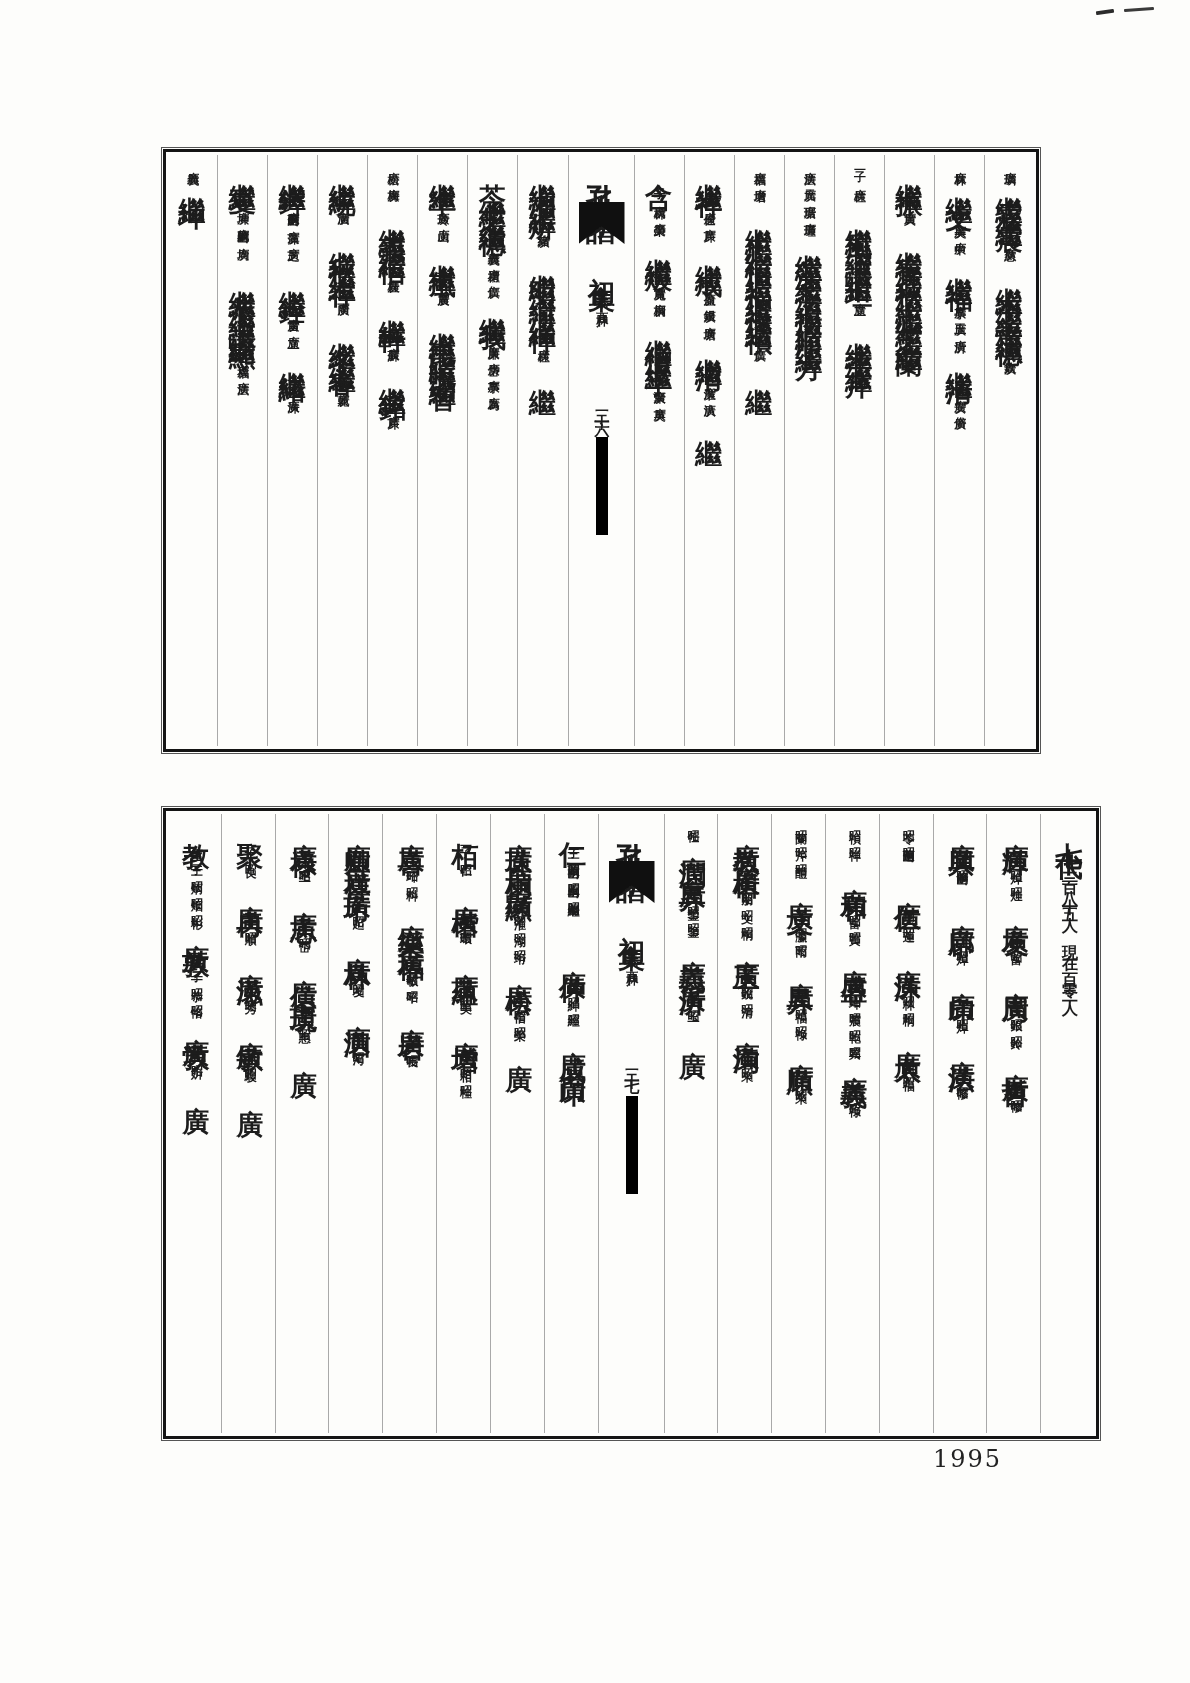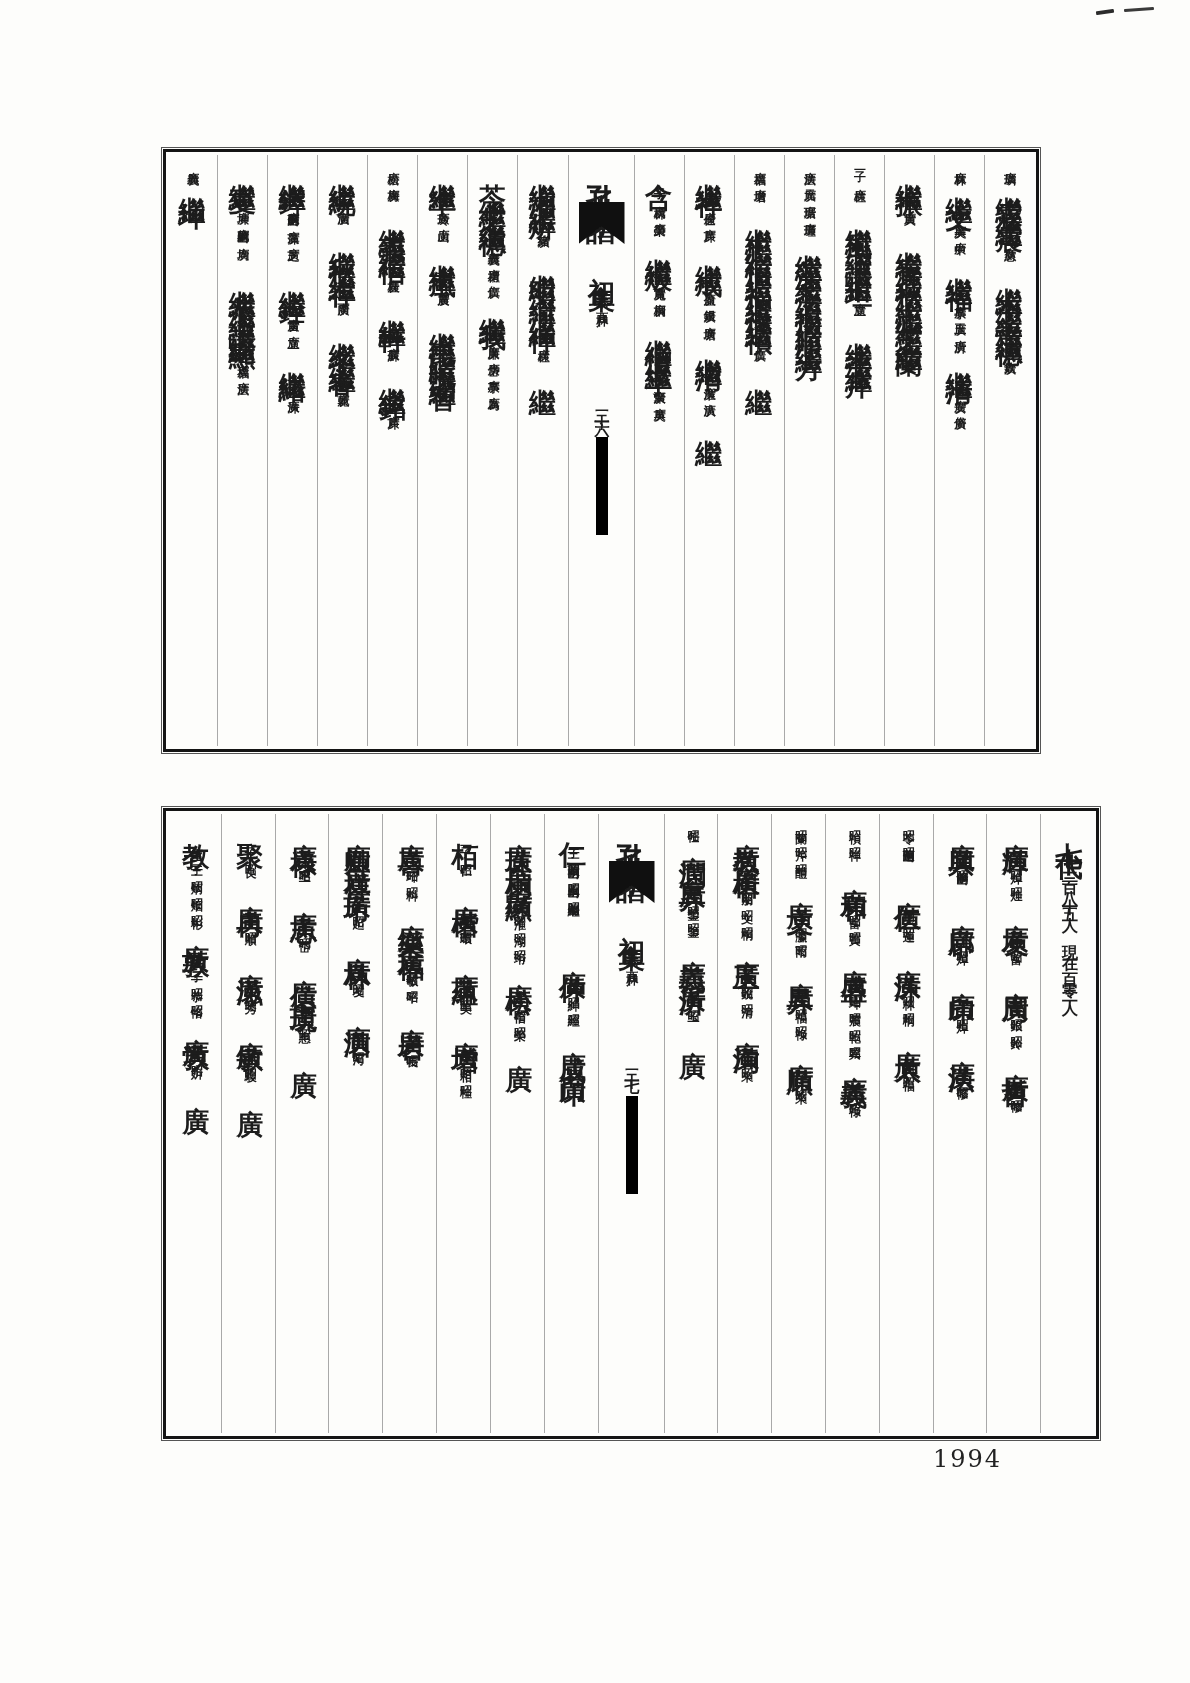--- a/index.html
+++ b/index.html
@@ -68,16 +68,16 @@
       <div class="col center"><span class="seg cg-title">孔子世家譜</span><span class="seg ribbon"></span><span class="seg cg-coll">初集</span><span class="seg sm" style="inline-size: 58px;">卷六十一 西林戶</span><span class="seg folio">三十七</span><span class="seg bar"></span></div>
       <div class="col"><span class="seg lg">仁</span><span class="seg sm" style="inline-size: 99px;">子三 昭環出嗣 昭玉出嗣 昭繼嗣</span><span class="seg lg">廣仲</span><span class="seg sm" style="inline-size: 47px;">子二 昭紳 昭經</span><span class="seg lg">廣成</span><span class="seg lg">廣卬</span></div>
       <div class="col"><span class="seg lg">廣珠</span><span class="seg lg">廣桐</span><span class="seg lg">廣顯</span><span class="seg sm" style="inline-size: 60px;">子三 昭淮 昭湖 昭珩</span><span class="seg lg">廣松</span><span class="seg sm" style="inline-size: 47px;">子二 昭信 昭榮</span><span class="seg lg">廣</span></div>
       <div class="col"><span class="seg lg">栢</span><span class="seg sm" style="inline-size: 34px;">子一 昭仁</span><span class="seg lg">廣楷</span><span class="seg sm" style="inline-size: 34px;">嗣子 昭環</span><span class="seg lg">廣蘊</span><span class="seg sm" style="inline-size: 34px;">子一 昭美</span><span class="seg lg">廣增</span><span class="seg sm" style="inline-size: 47px;">子二 昭相 昭桂</span></div>
       <div class="col"><span class="seg lg">廣喜</span><span class="seg sm" style="inline-size: 47px;">子二 昭玕 昭科</span><span class="seg lg">廣樂</span><span class="seg lg">廣福</span><span class="seg sm" style="inline-size: 47px;">子二 昭敏 昭平</span><span class="seg lg">廣岩</span><span class="seg sm" style="inline-size: 34px;">子一 昭長</span></div>
       <div class="col"><span class="seg lg">廣卿</span><span class="seg lg">廣祥</span><span class="seg lg">廣珩</span><span class="seg sm" style="inline-size: 34px;">子一 昭起</span><span class="seg lg">廣林</span><span class="seg sm" style="inline-size: 34px;">子一 昭友</span><span class="seg lg">廣泗</span><span class="seg sm" style="inline-size: 34px;">子一 昭河</span></div>
       <div class="col"><span class="seg lg">廣祿</span><span class="seg sm" style="inline-size: 34px;">子一 昭丕</span><span class="seg lg">廣志</span><span class="seg sm" style="inline-size: 34px;">子一 昭岱</span><span class="seg lg">廣信</span><span class="seg lg">廣現</span><span class="seg sm" style="inline-size: 34px;">子一 昭惠</span><span class="seg lg">廣</span></div>
       <div class="col"><span class="seg lg">聚</span><span class="seg sm" style="inline-size: 34px;">子一 昭良</span><span class="seg lg">廣冉</span><span class="seg sm" style="inline-size: 34px;">子一 昭順</span><span class="seg lg">廣滋</span><span class="seg sm" style="inline-size: 34px;">子一 昭秀</span><span class="seg lg">廣敏</span><span class="seg sm" style="inline-size: 34px;">子一 昭騪</span><span class="seg lg">廣</span></div>
       <div class="col"><span class="seg lg">教</span><span class="seg sm" style="inline-size: 73px;">庫生 子三 昭炳 昭烟 昭彬</span><span class="seg lg">廣敦</span><span class="seg sm" style="inline-size: 60px;">庫生 子二 昭恭 昭恪</span><span class="seg lg">廣敩</span><span class="seg sm" style="inline-size: 34px;">子一 昭妡</span><span class="seg lg">廣</span></div>
     </div>
-  <div class="pageno">1994</div>
+  <div class="pageno">1995</div>
   <div class="artifact artifact-a"></div>
   <div class="artifact artifact-b"></div>
 </div>
 
 </body></html>

